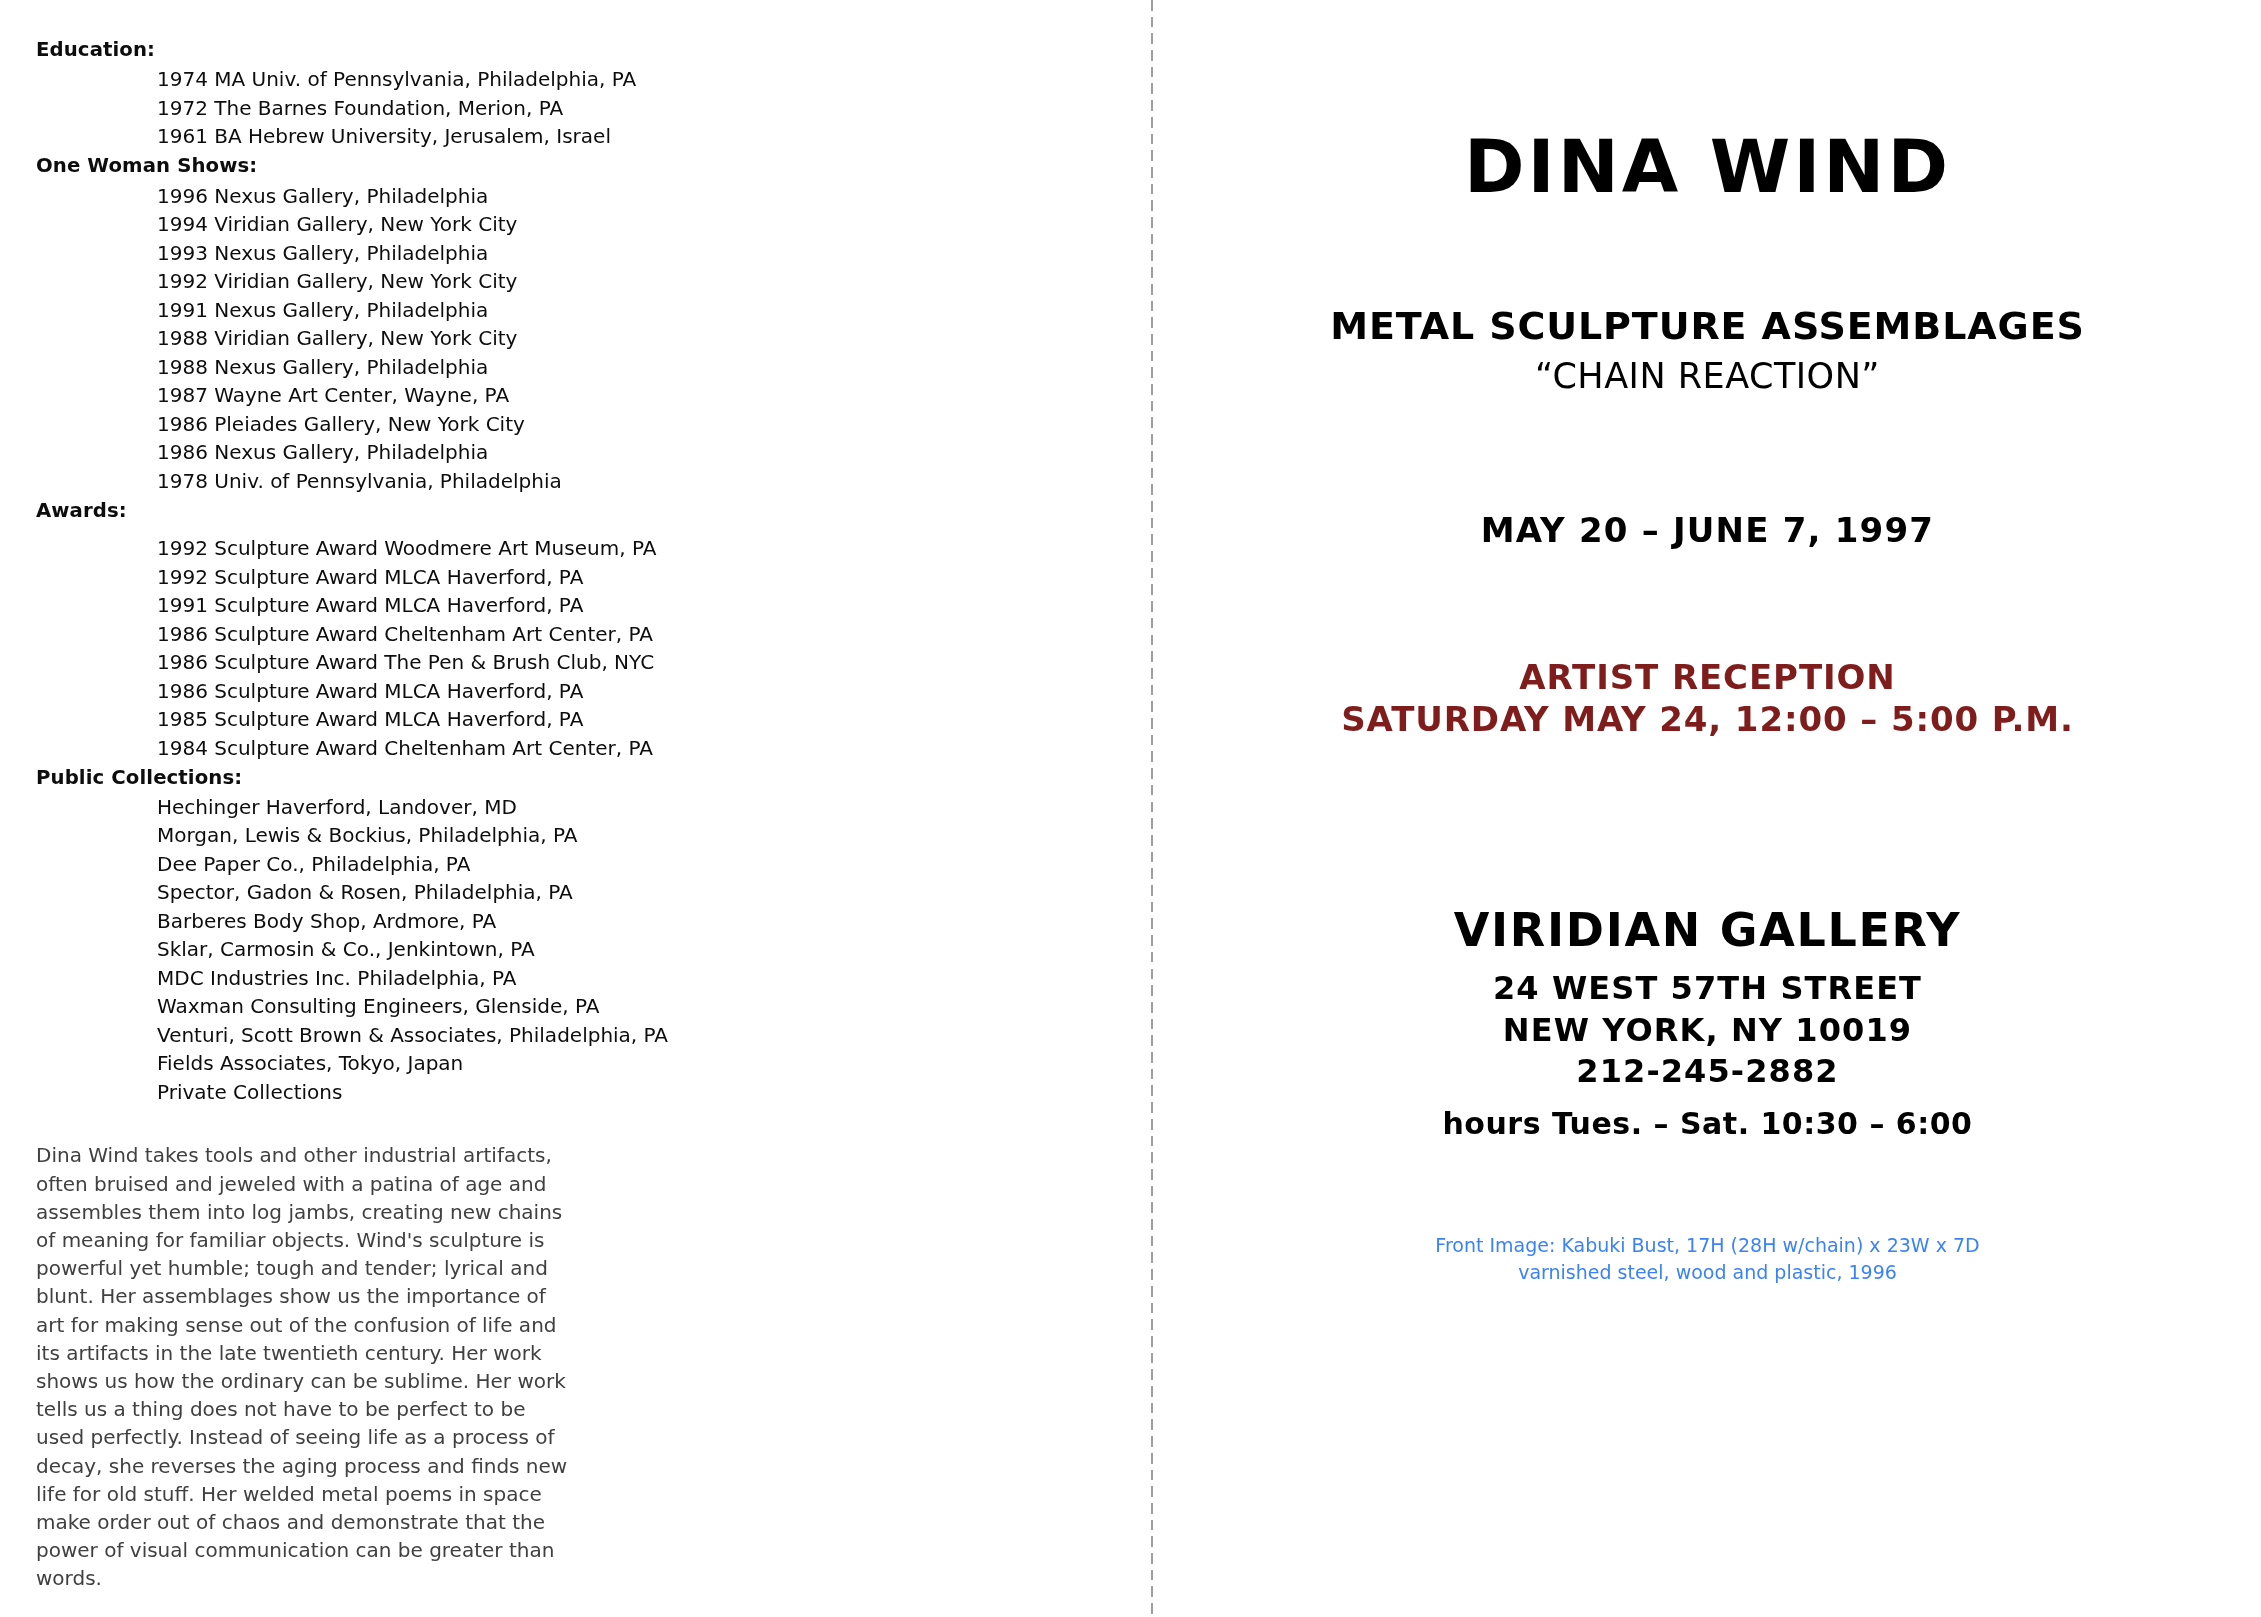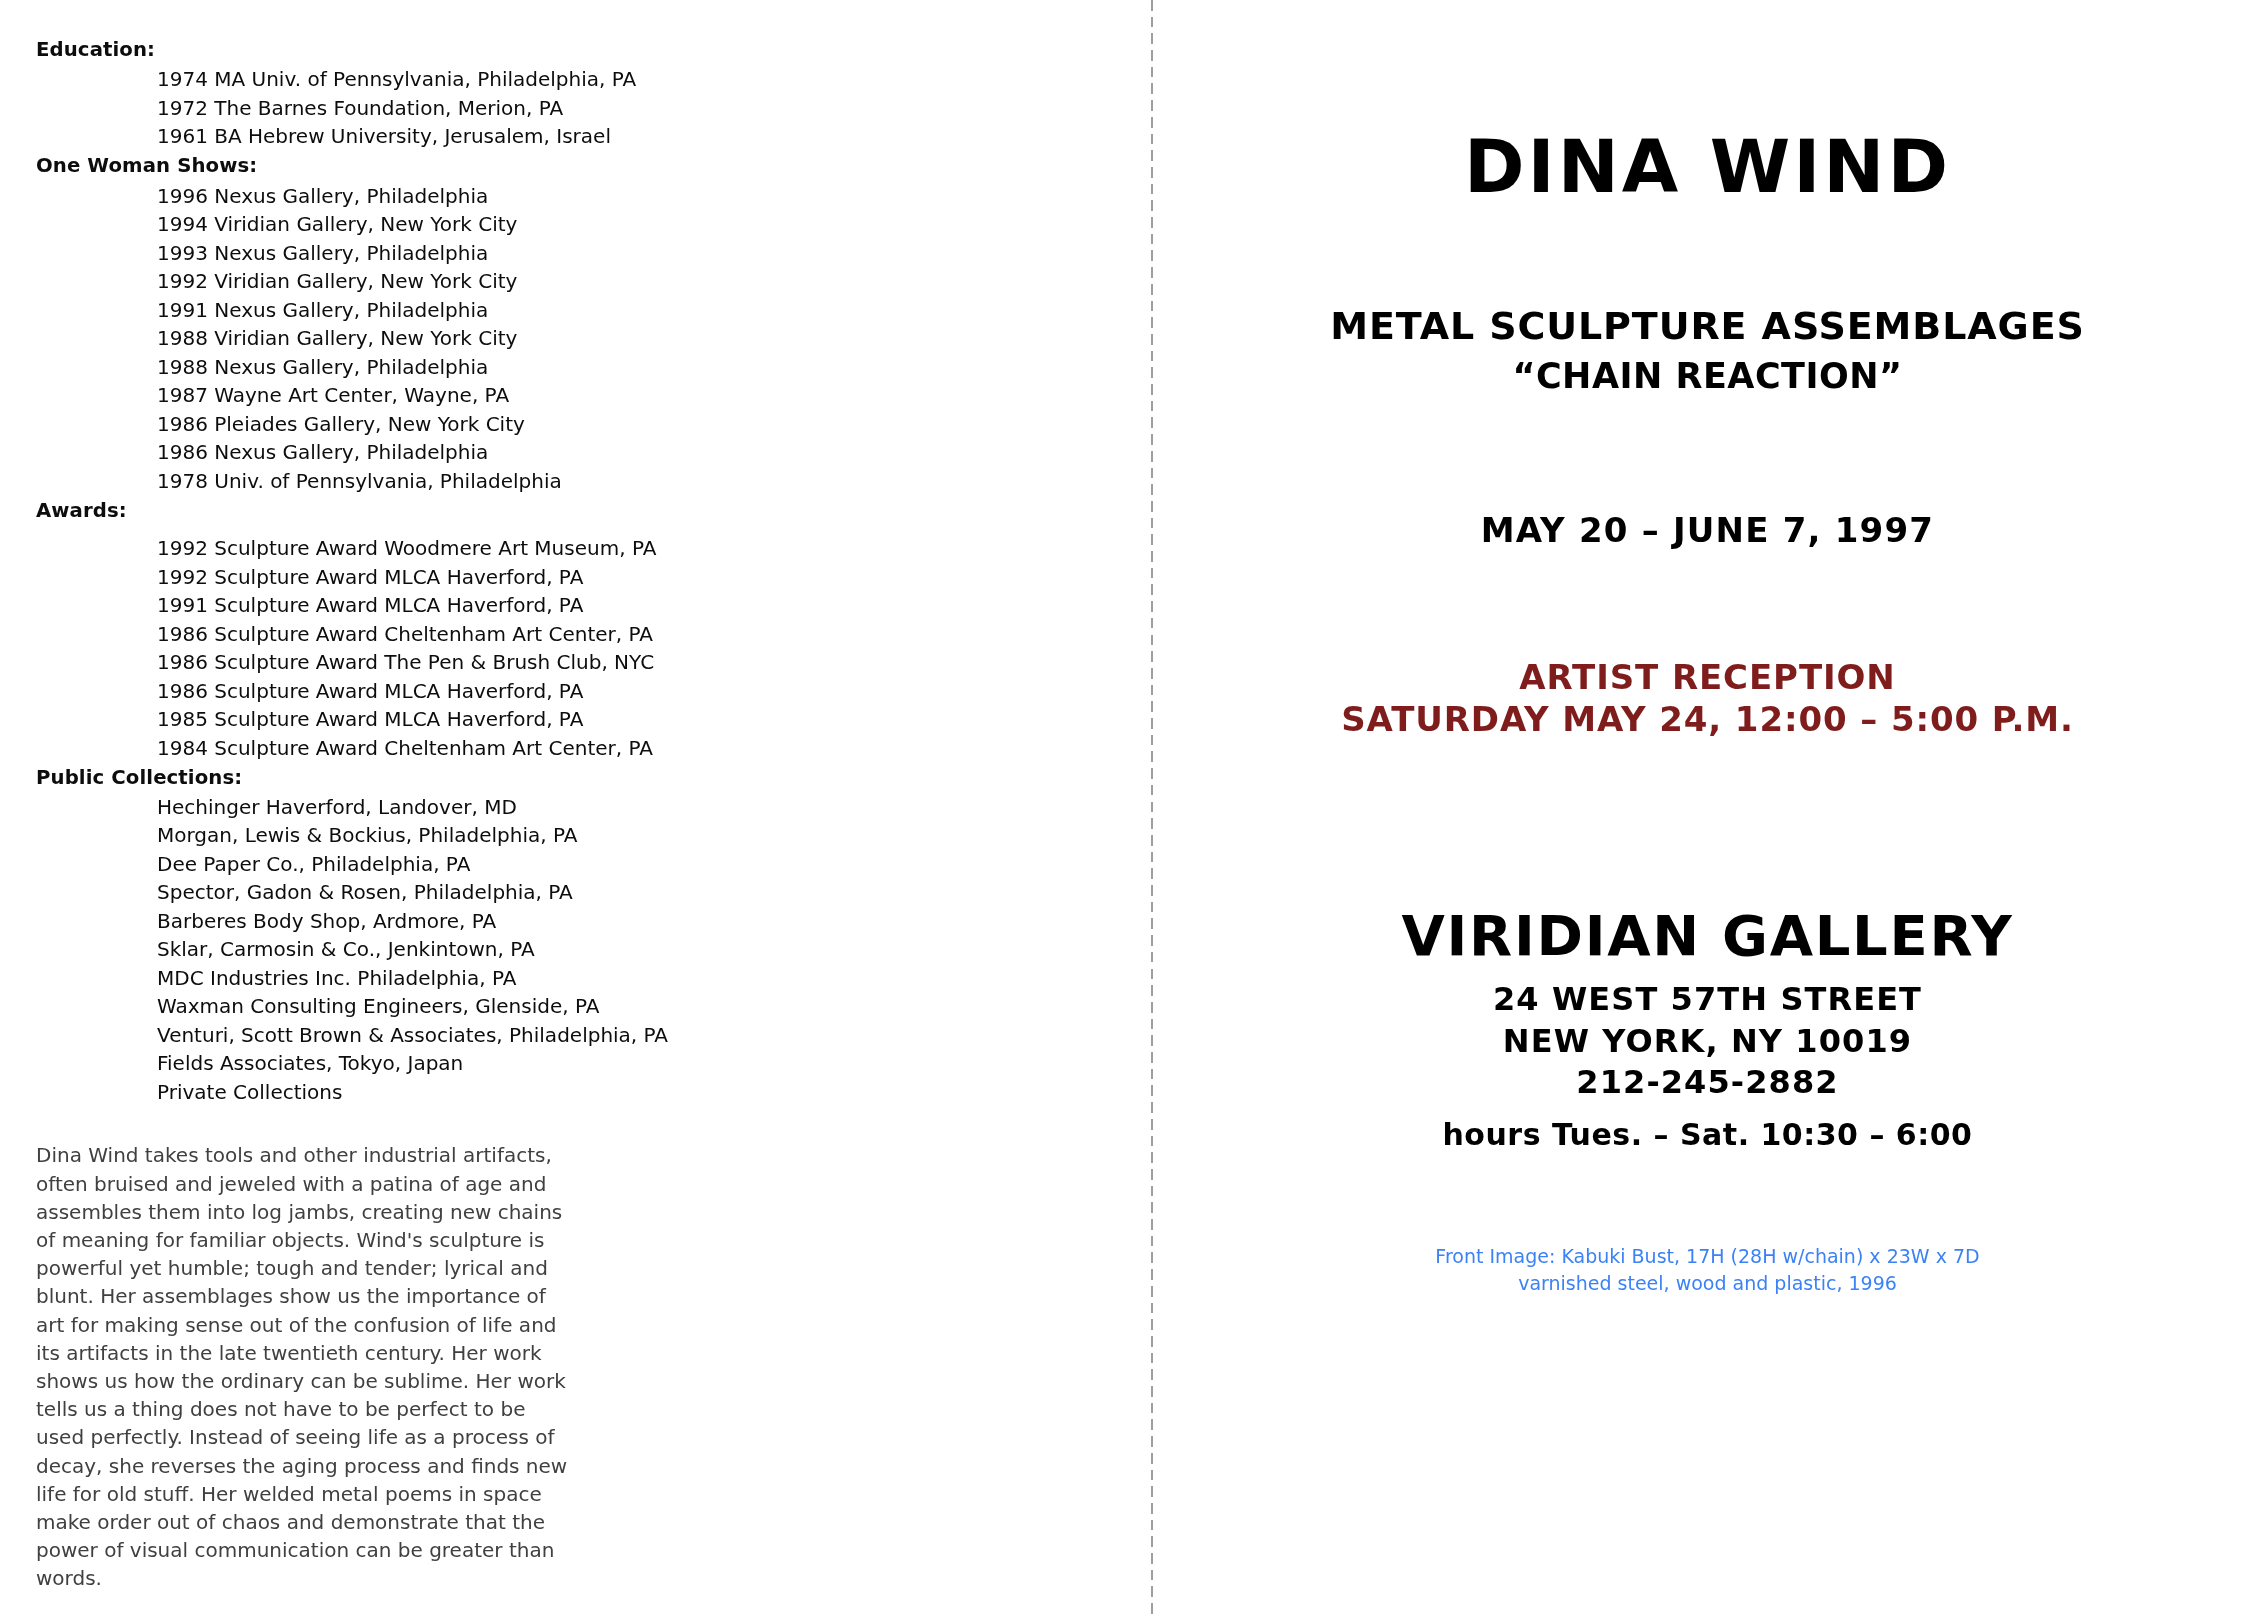--- a/index.html
+++ b/index.html
@@ -99,42 +99,42 @@
     margin: 98px 0 0 0;
     font-size: 38px;
     font-weight: bold;
     letter-spacing: 0.9px;
     line-height: 1.18;
     color: #000;
   }
   .r-sub2 {
     margin: 7.6px 0 0 0;
     font-size: 35px;
-    font-weight: bold;
+    font-weight: normal;
     letter-spacing: 0.5px;
     color: #000;
   }
   .r-dates {
     margin: 114px 0 0 0;
     font-size: 34px;
     font-weight: bold;
     letter-spacing: 1.2px;
     color: #000;
   }
   .r-reception {
     margin: 106px 0 0 0;
     font-size: 34px;
     font-weight: bold;
     letter-spacing: 0.9px;
     line-height: 1.24;
     color: #7f1d1d;
   }
   .r-gallery {
     margin: 163px 0 0 0;
-    font-size: 56px;
+    font-size: 46px;
     font-weight: bold;
     letter-spacing: 1.7px;
     color: #000;
   }
   .r-addr {
     margin: 10.6px 0 0 0;
     font-size: 32px;
     font-weight: bold;
     letter-spacing: 1.1px;
     line-height: 1.3;

